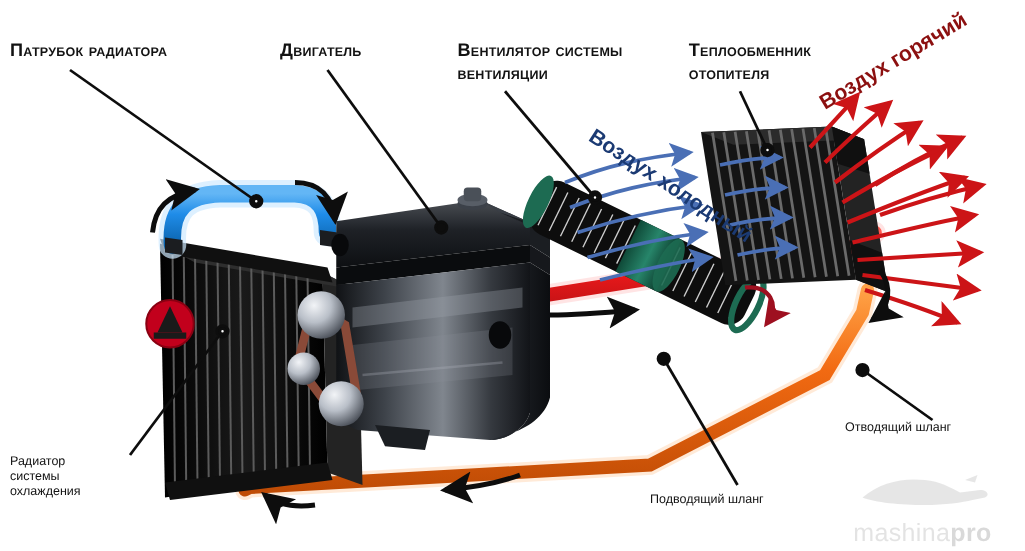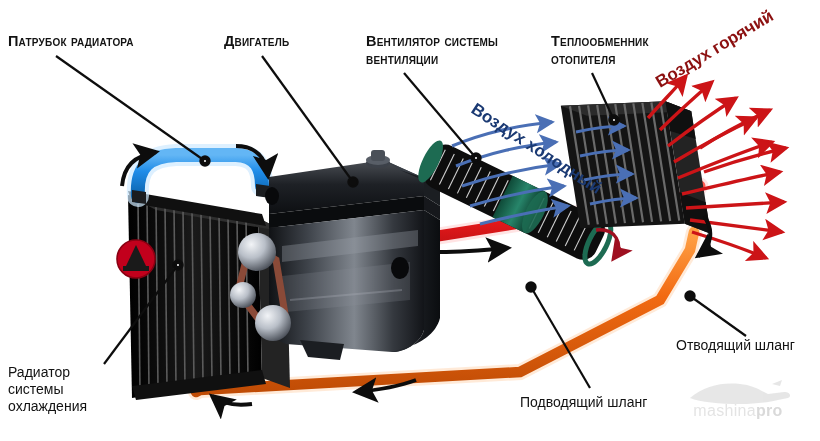--- a/index.html
+++ b/index.html
@@ -1,23 +1,23 @@
 <!DOCTYPE html>
 <html><head>
 <meta charset="utf-8">
 <style>
   html,body{margin:0;padding:0;background:#ffffff;}
   body{font-family:"Liberation Sans",sans-serif;}
   #stage{position:relative;width:820px;height:441px;background:#fff;overflow:hidden;}
   #art{position:absolute;left:0;top:0;width:820px;height:441px;}
   .lbl{position:absolute;color:#121212;line-height:1.22;white-space:pre-line;}
   .caps{font-size:14.5px;font-variant:small-caps;letter-spacing:.2px;font-weight:600;}
-  .plain{font-size:14px;font-weight:400;}
+  .plain{font-size:10px;font-weight:400;}
   #wm{position:absolute;left:668px;top:386px;width:140px;height:48px;opacity:.5;}
-  #wm .wmtext{position:absolute;left:0;top:16px;width:140px;text-align:center;font-size:16px;color:#c9c9c9;letter-spacing:.3px;}
+  #wm .wmtext{position:absolute;left:0;top:30px;width:140px;text-align:center;font-size:20px;color:#c9c9c9;letter-spacing:.3px;}
   #wm .wmtext b{color:#b4b4b4;font-weight:700;}
 </style>
 </head>
 <body>
 
 <div id="stage">
 
   <svg id="art" viewBox="0 0 820 441" xmlns="http://www.w3.org/2000/svg">
     <defs>
       <linearGradient id="gRadFace" x1="0" y1="0" x2="1" y2="0">

